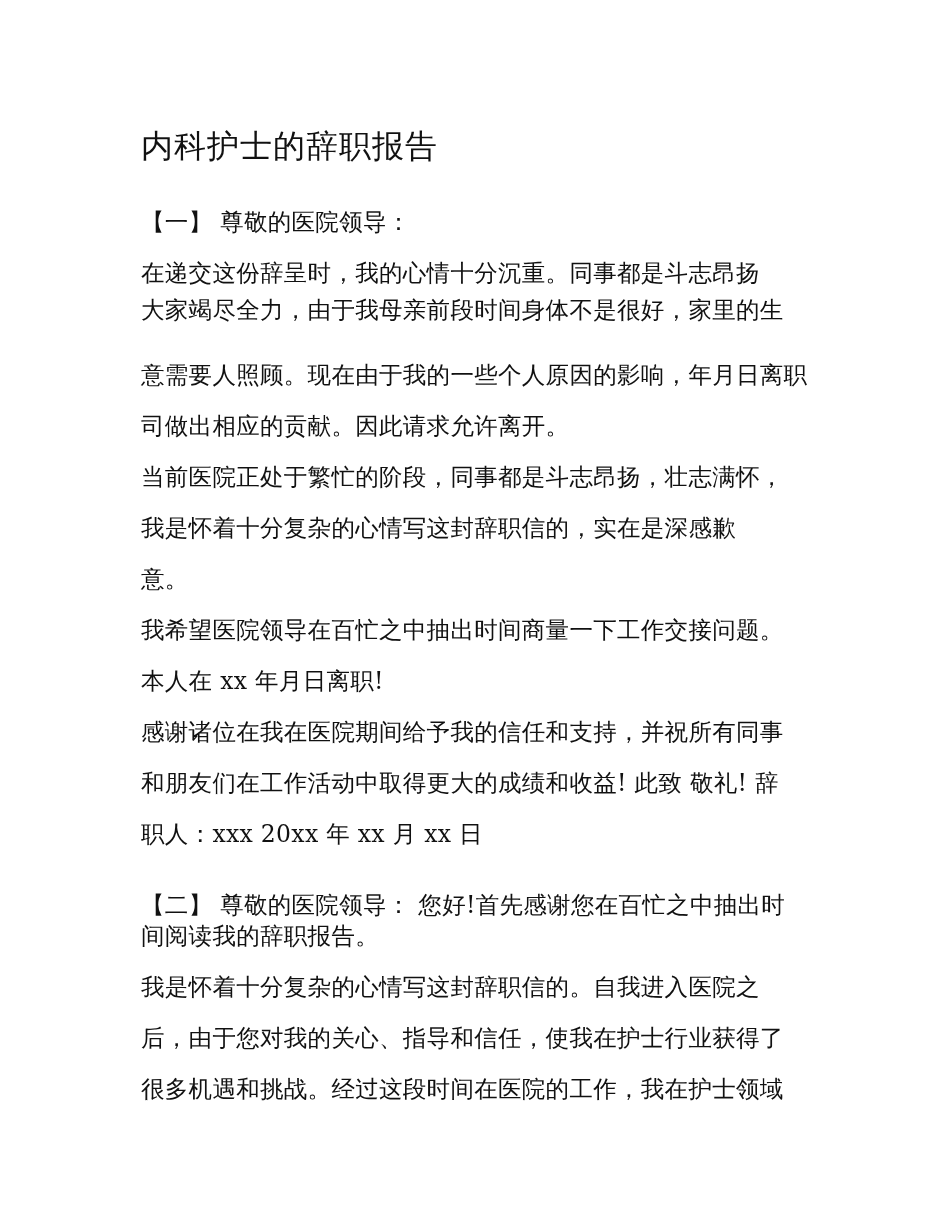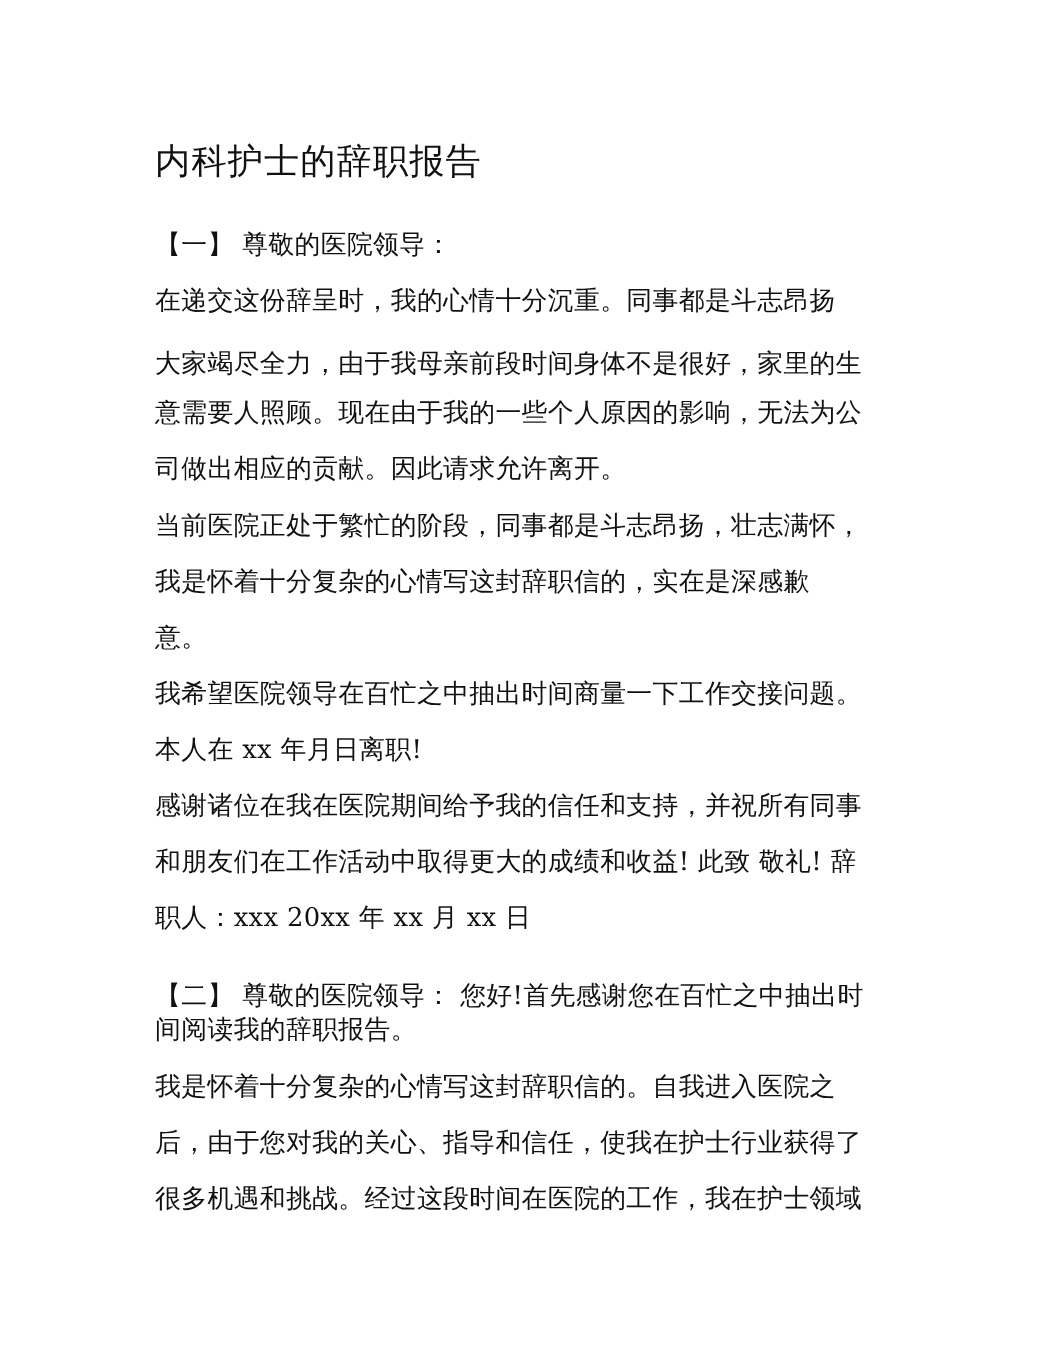--- a/index.html
+++ b/index.html
@@ -44,22 +44,22 @@
   }
 </style>
 </head>
 <body>
 
 <div class="page">
   <h1 class="title">内科护士的辞职报告</h1>
 
   <div class="line" style="top:205px">【一】 尊敬的医院领导：</div>
   <div class="line" style="top:256px">在递交这份辞呈时，我的心情十分沉重。同事都是斗志昂扬</div>
-  <div class="line" style="top:313px">大家竭尽全力，由于我母亲前段时间身体不是很好，家里的生</div>
-  <div class="line" style="top:358px">意需要人照顾。现在由于我的一些个人原因的影响，无法为公</div>
+  <div class="line" style="top:293px">大家竭尽全力，由于我母亲前段时间身体不是很好，家里的生</div>
+  <div class="line" style="top:358px">意需要人照顾。现在由于我的一些个人原因的影响，年月日离职</div>
   <div class="line" style="top:409px">司做出相应的贡献。因此请求允许离开。</div>
   <div class="line" style="top:460px">当前医院正处于繁忙的阶段，同事都是斗志昂扬，壮志满怀，</div>
   <div class="line" style="top:511px">我是怀着十分复杂的心情写这封辞职信的，实在是深感歉</div>
   <div class="line" style="top:562px">意。</div>
   <div class="line" style="top:613px">我希望医院领导在百忙之中抽出时间商量一下工作交接问题。</div>
   <div class="line" style="top:664px">本人在 xx 年月日离职!</div>
   <div class="line" style="top:715px">感谢诸位在我在医院期间给予我的信任和支持，并祝所有同事</div>
   <div class="line" style="top:766px">和朋友们在工作活动中取得更大的成绩和收益! 此致 敬礼! 辞</div>
   <div class="line" style="top:817px">职人：xxx 20xx 年 xx 月 xx 日</div>
   <div class="line" style="top:888px">【二】 尊敬的医院领导： 您好!首先感谢您在百忙之中抽出时</div>

